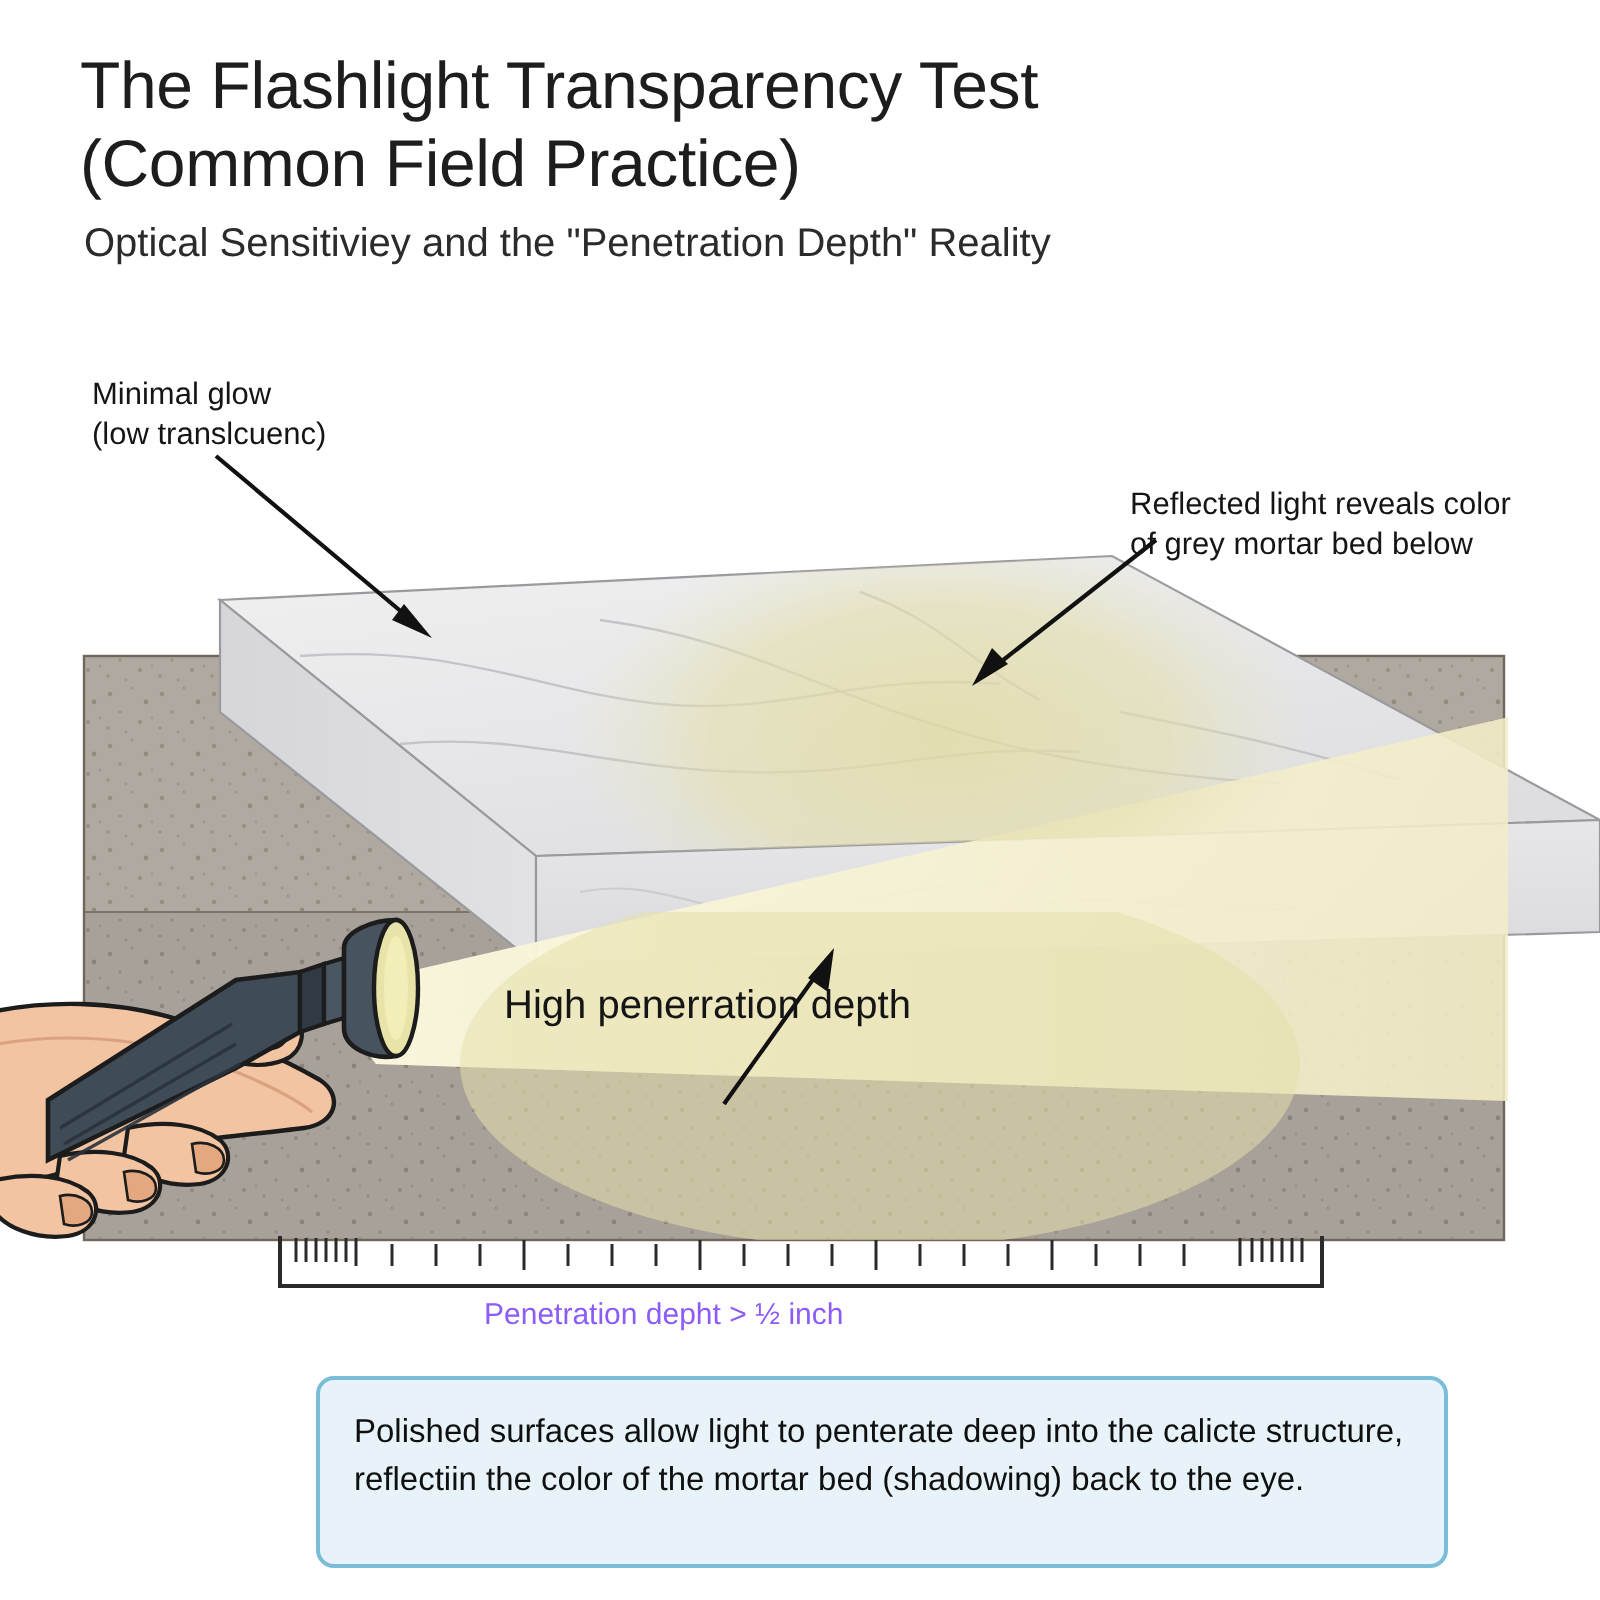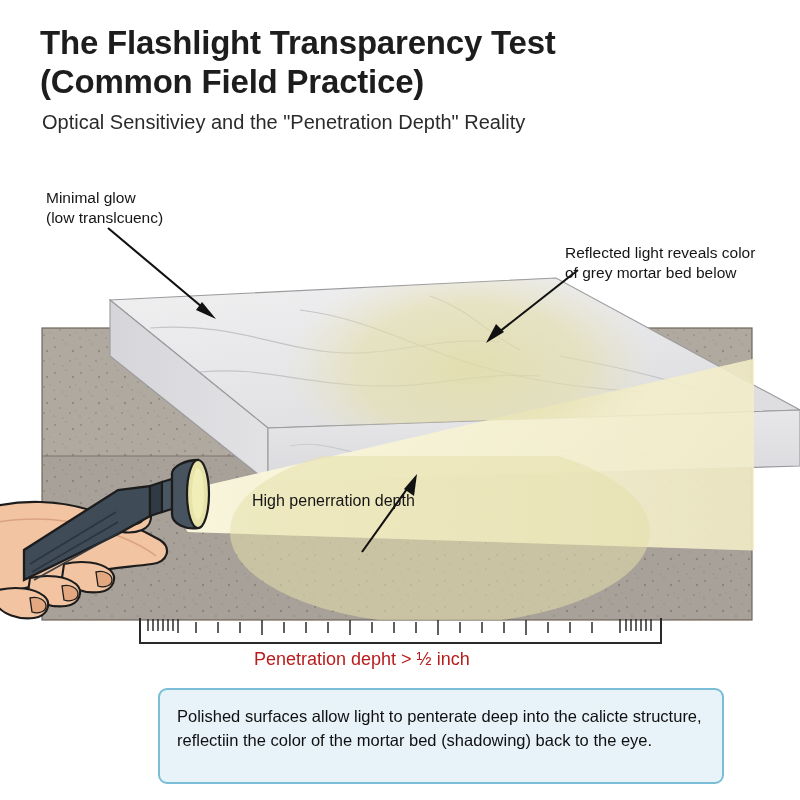--- a/index.html
+++ b/index.html
@@ -7,47 +7,47 @@
     width:800px;height:800px;
     background:#ffffff;
     font-family:"Liberation Sans", sans-serif;
     overflow:hidden;
   }
   #page{position:relative;width:800px;height:800px;overflow:hidden;background:#fff;}
 
   
   #header{position:absolute;left:40px;top:24px;width:720px;}
   #title{
-    font-size:33px;font-weight:bold;color:#1d1d1d;
+    font-size:33px;font-weight:normal;color:#1d1d1d;
     line-height:1.18;letter-spacing:-0.2px;margin:0;
     white-space:pre-line;
   }
   #subtitle{
     font-size:20px;font-weight:400;color:#2b2b2b;
     margin:8px 0 0 2px;line-height:1.2;
   }
 
   
   #stage{position:absolute;left:0;top:160px;width:800px;height:470px;}
   #stage svg{display:block;}
 
   
   .anno{
     position:absolute;font-size:15.5px;color:#151515;
     line-height:1.28;white-space:pre-line;
   }
   #anno-minimal{left:46px;top:188px;}
   #anno-reflected{left:565px;top:243px;}
-  #anno-depth{left:252px;top:491px;font-size:16px;}
+  #anno-depth{left:252px;top:491px;font-size:20px;}
 
   
   #ruler-wrap{position:absolute;left:138px;top:616px;width:525px;height:30px;}
   #ruler-caption{
     position:absolute;left:242px;top:649px;
-    font-size:18px;color:#b91c1c;margin-left:12px;
+    font-size:15px;color:#8b5cf6;
   }
 
   
   #callout{
     position:absolute;left:158px;top:688px;width:566px;height:96px;
     background:#e7f3f9;border:2px solid #79bdd7;border-radius:9px;
     box-sizing:border-box;padding:14px 18px 0 17px;
   }
   #callout-text{
     font-size:16.5px;color:#101010;line-height:1.48;margin:0;

